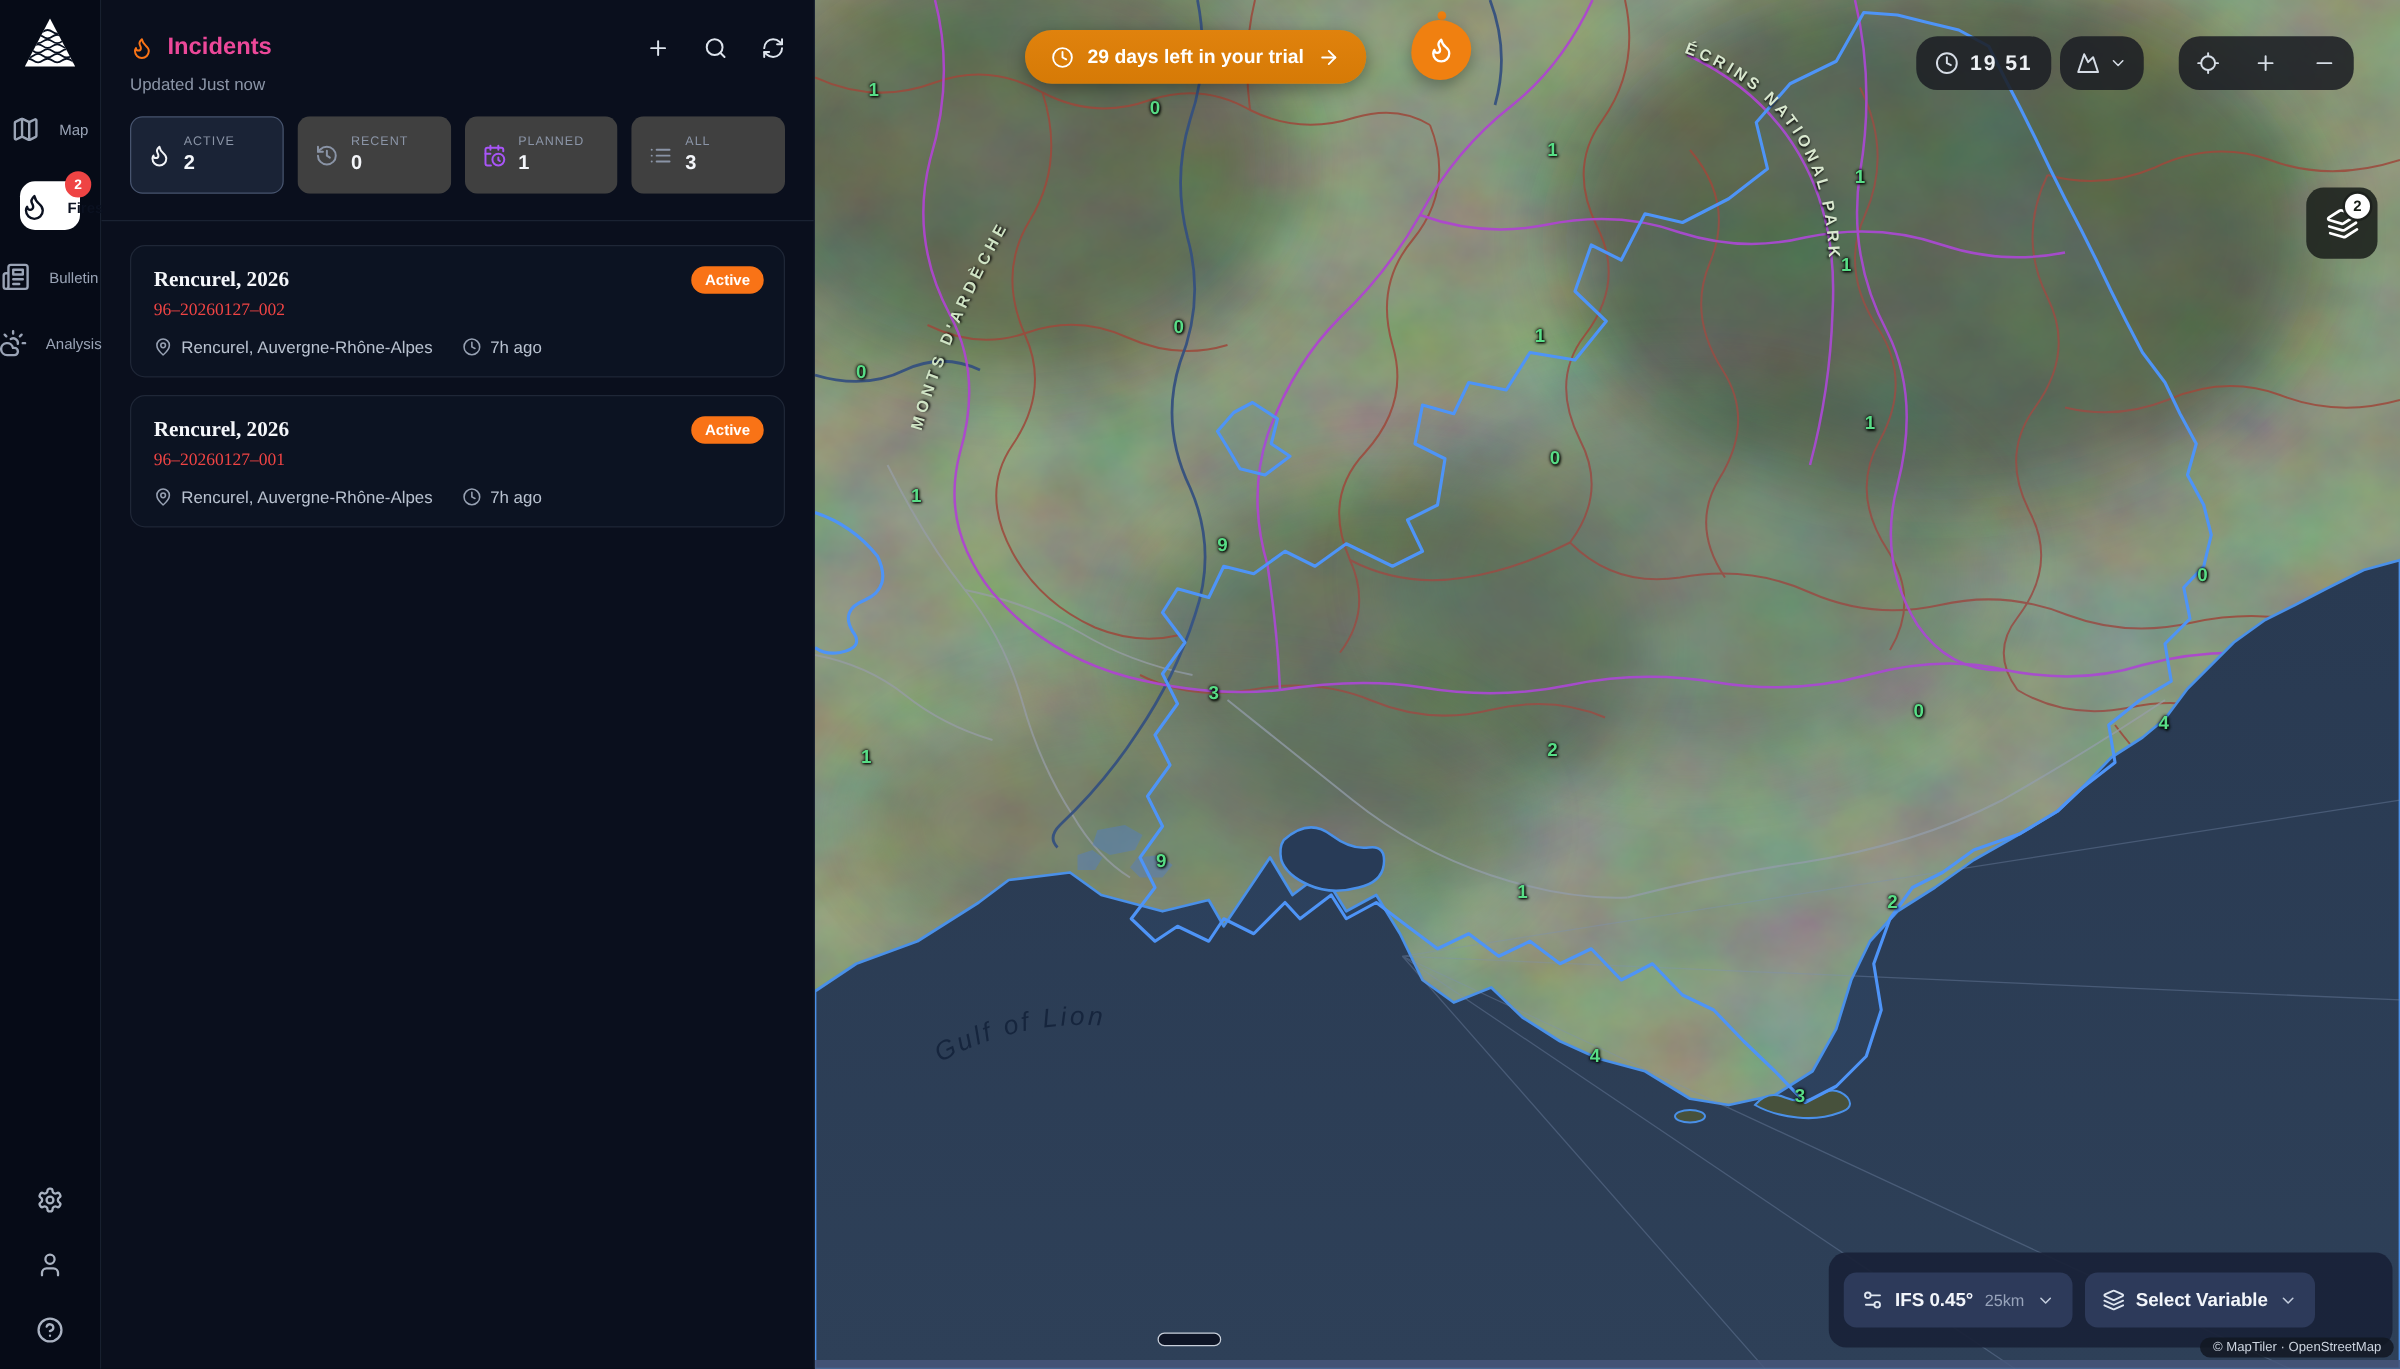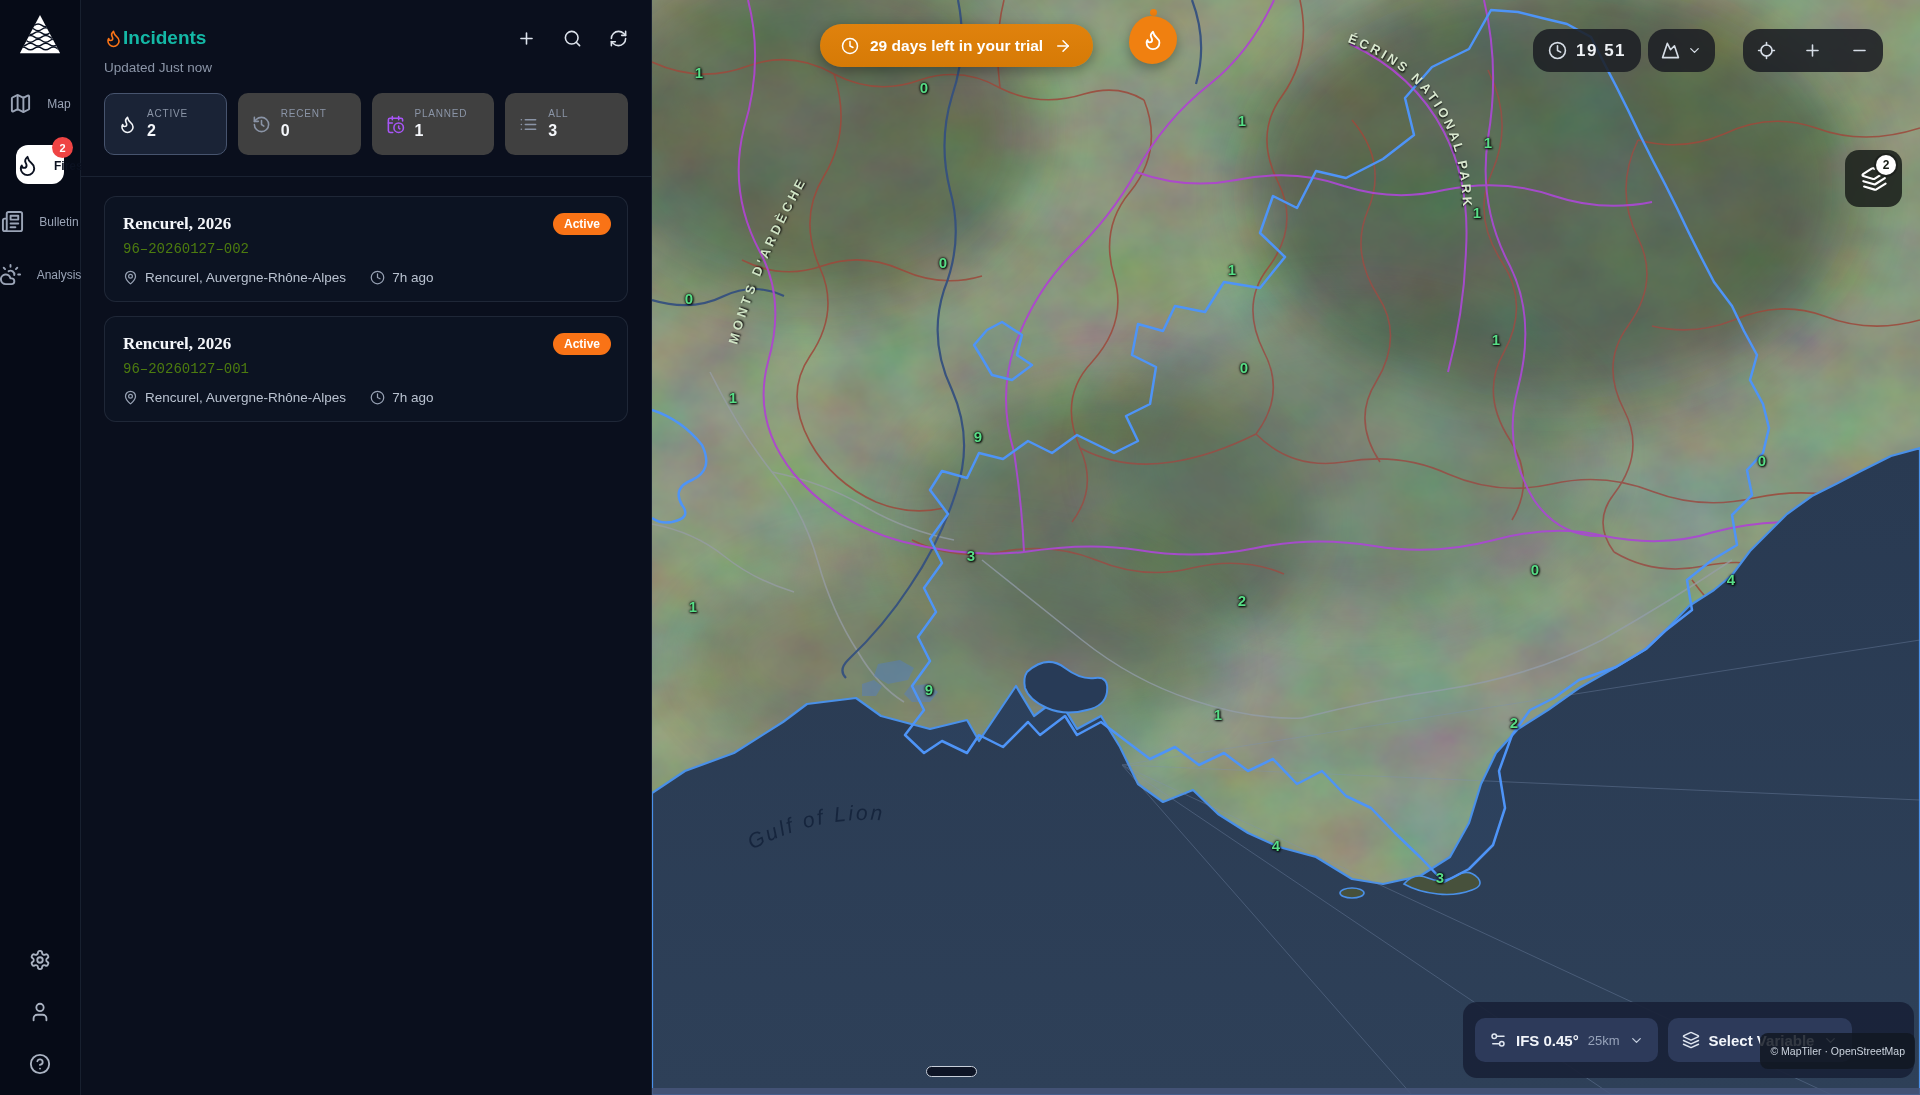--- a/index.html
+++ b/index.html
@@ -32,21 +32,21 @@
     display:flex; align-items:center; gap:10px; padding:0 12px; }
   .search-box .ic { width:18px; height:18px; color:#9ba5b8; }
   .search-box input { flex:1; background:transparent; border:none; outline:none; color:#dfe5ee;
     font-size:16px; font-family:"Liberation Sans",sans-serif; }
   .search-box input::placeholder { color:#8e99ad; }
   .kbd { background:#1d2940; color:#aab6c8; border-radius:6px; padding:3px 7px; font-size:13px; }
   .close-btn { color:#c2cad8; width:20px; height:20px; cursor:pointer; }
 
   .head-row { display:flex; align-items:center; margin:27px 23px 0; }
   .head-row .flame { width:19px; height:19px; color:#f97316; }
-  .head-title { font-size:19px; font-weight:700; color:#14b8a6; }
+  .head-title { font-size:19px; font-weight:700; color:#ec4899; margin-left:11px; }
   .head-actions { margin-left:auto; display:flex; align-items:center; gap:27px; color:#dde3ec; }
   .head-actions .ic { width:19px; height:19px; cursor:pointer; }
   .updated { margin:11px 23px 0; color:#8b95a7; font-size:13.5px; }
 
   .filters { display:flex; gap:11px; margin:18px 23px 0; }
   .fbtn { flex:1; height:62px; border-radius:10px; background:#404040; border:1px solid transparent;
     display:flex; align-items:center; gap:10px; padding:0 13px; cursor:pointer; }
   .fbtn .ic { width:19px; height:19px; color:#8a94a6; }
   .fbtn.active { background:#1a2336; border-color:#47546e; }
   .fbtn.active .ic { color:#f2f4f8; }
@@ -54,21 +54,21 @@
   .fcol { display:flex; flex-direction:column; }
   .flabel { font-size:10px; letter-spacing:.8px; color:#8b95a7; }
   .fcount { font-size:16px; font-weight:700; color:#f4f6fa; margin-top:3px; }
 
   .divider { height:1px; background:#1a2232; margin-top:21px; }
 
   .cards { padding:19px 23px; display:flex; flex-direction:column; gap:14px; }
   .card { position:relative; background:#0c1322; border:1px solid rgba(148,163,184,.14);
     border-radius:12px; padding:17px 18px 16px; cursor:pointer; }
   .card-title { font-size:17px; font-weight:700; color:#f4f6fa;font-family:Liberation Serif, serif; }
-  .card-id { margin-top:7px; font-family:Liberation Mono, monospace; font-size:14px; color:#4d7c0f; }
+  .card-id { margin-top:7px; font-family:Liberation Serif, serif; font-size:14px; color:#ef4444; }
   .card-meta { margin-top:13px; display:flex; align-items:center; gap:7px; color:#b9c2d0; font-size:13.5px; }
   .card-meta .ic { width:15px; height:15px; color:#97a1b3; }
   .meta-gap { width:10px; }
   .status-badge { position:absolute; right:16px; top:16px; background:#f97316; color:#fff;
     font-size:12px; font-weight:600; padding:4px 11px; border-radius:999px; }
 
   
   .map { position:absolute; left:652px; top:0; width:1268px; height:1095px; background:#3b4734; overflow:hidden; }
   .map svg.base { position:absolute; inset:0; }
   .mk { position:absolute; transform:translate(-50%,-50%); font-size:15px; font-weight:700; color:#58dd86;
@@ -103,22 +103,22 @@
     justify-content:center; box-shadow:0 0 0 2px rgba(28,33,28,.95); }
 
   .bottom-panel { position:absolute; left:811px; top:1002px; width:451px; height:76px; border-radius:14px;
     background:rgba(26,34,56,.94); display:flex; align-items:center; gap:10px; padding:0 12px; z-index:6; }
   .dd { height:44px; background:#2d3a5a; border-radius:10px; display:flex; align-items:center; gap:9px;
     padding:0 14px; color:#f2f5fa; cursor:pointer; }
   .dd .ic { width:18px; height:18px; color:#dfe6f0; }
   .dd .chev { width:15px; height:15px; color:#c3cddd; }
   .dd-name { font-size:15px; font-weight:700; }
   .dd-sub { font-size:13px; color:#97a3ba; }
-  .attribution { position:absolute; right:5px; bottom:26px; background:rgba(18,24,34,.85); color:#ccd4df;
-    font-size:10.5px; padding:12px 10px; border-radius:8px; z-index:7; cursor:pointer; }
+  .attribution { position:absolute; right:5px; bottom:9px; background:rgba(18,24,34,.85); color:#ccd4df;
+    font-size:10.5px; padding:2px 10px; border-radius:8px; z-index:7; cursor:pointer; }
   .drag-handle { position:absolute; left:274px; top:1066px; width:51px; height:11px; border-radius:7px;
     background:#0e1526; border:1.5px solid #c8cfda; z-index:6; cursor:grab; }
   .map-bottom-strip { position:absolute; left:0; bottom:0; width:100%; height:7px; background:#46567a;
     opacity:.85; z-index:2; }
 </style>
 </head>
 <body>
 
 <svg width="0" height="0" style="position:absolute" aria-hidden="true">
   <defs>

